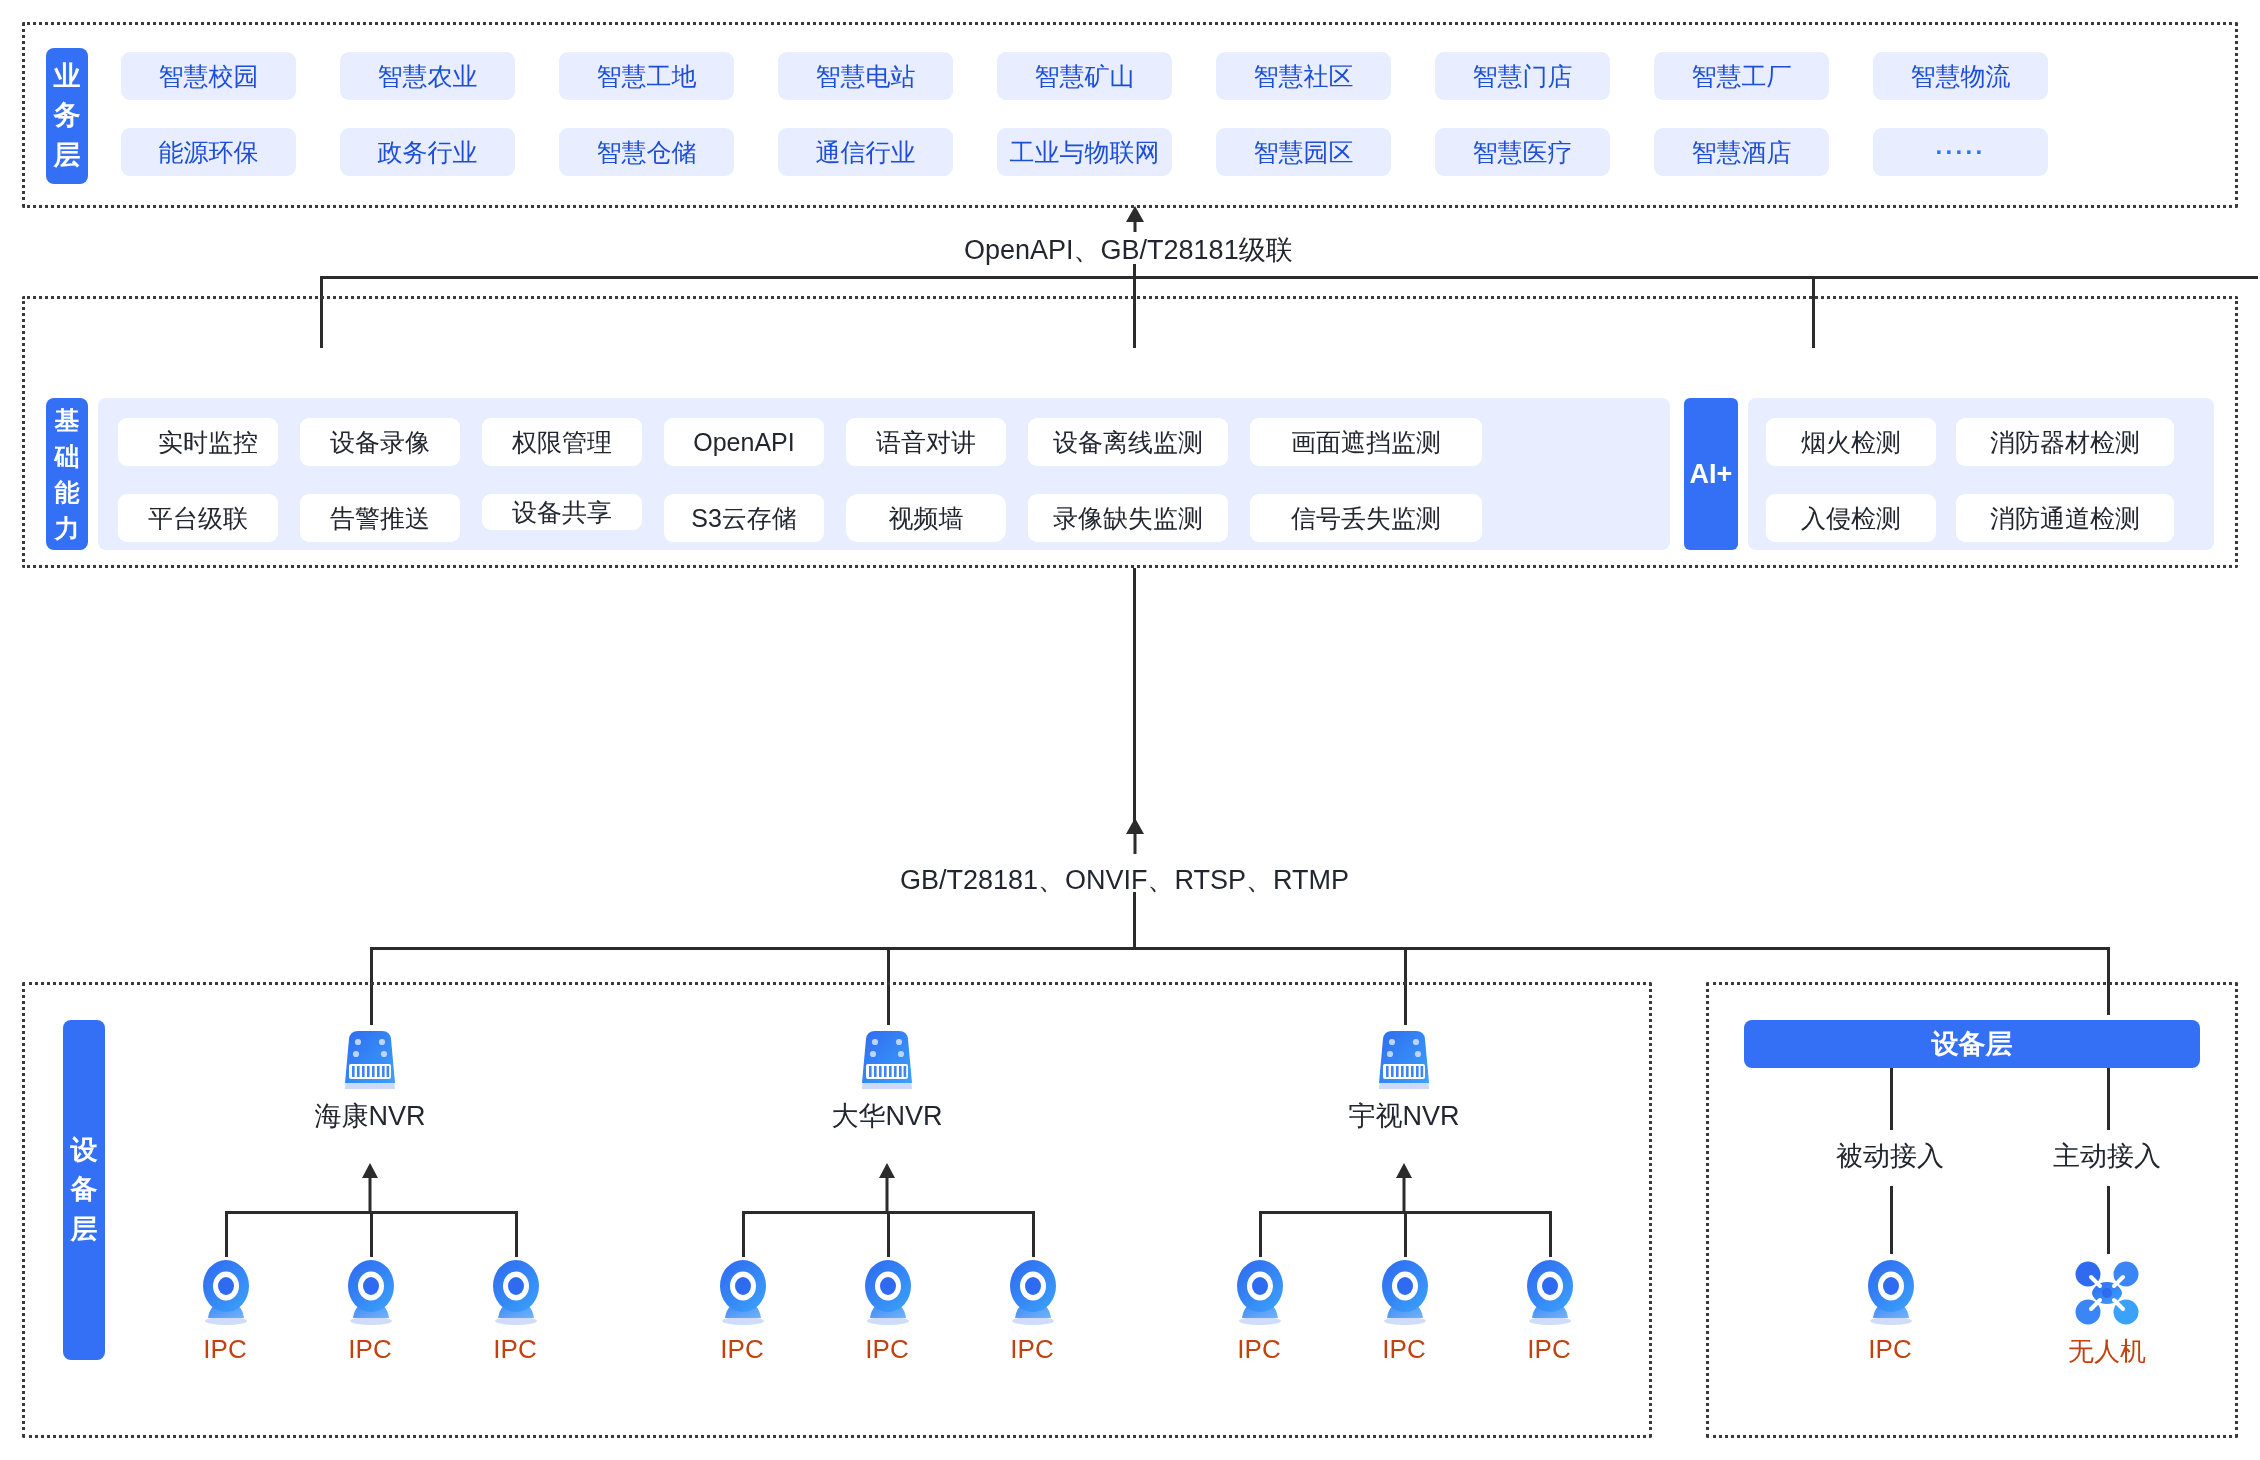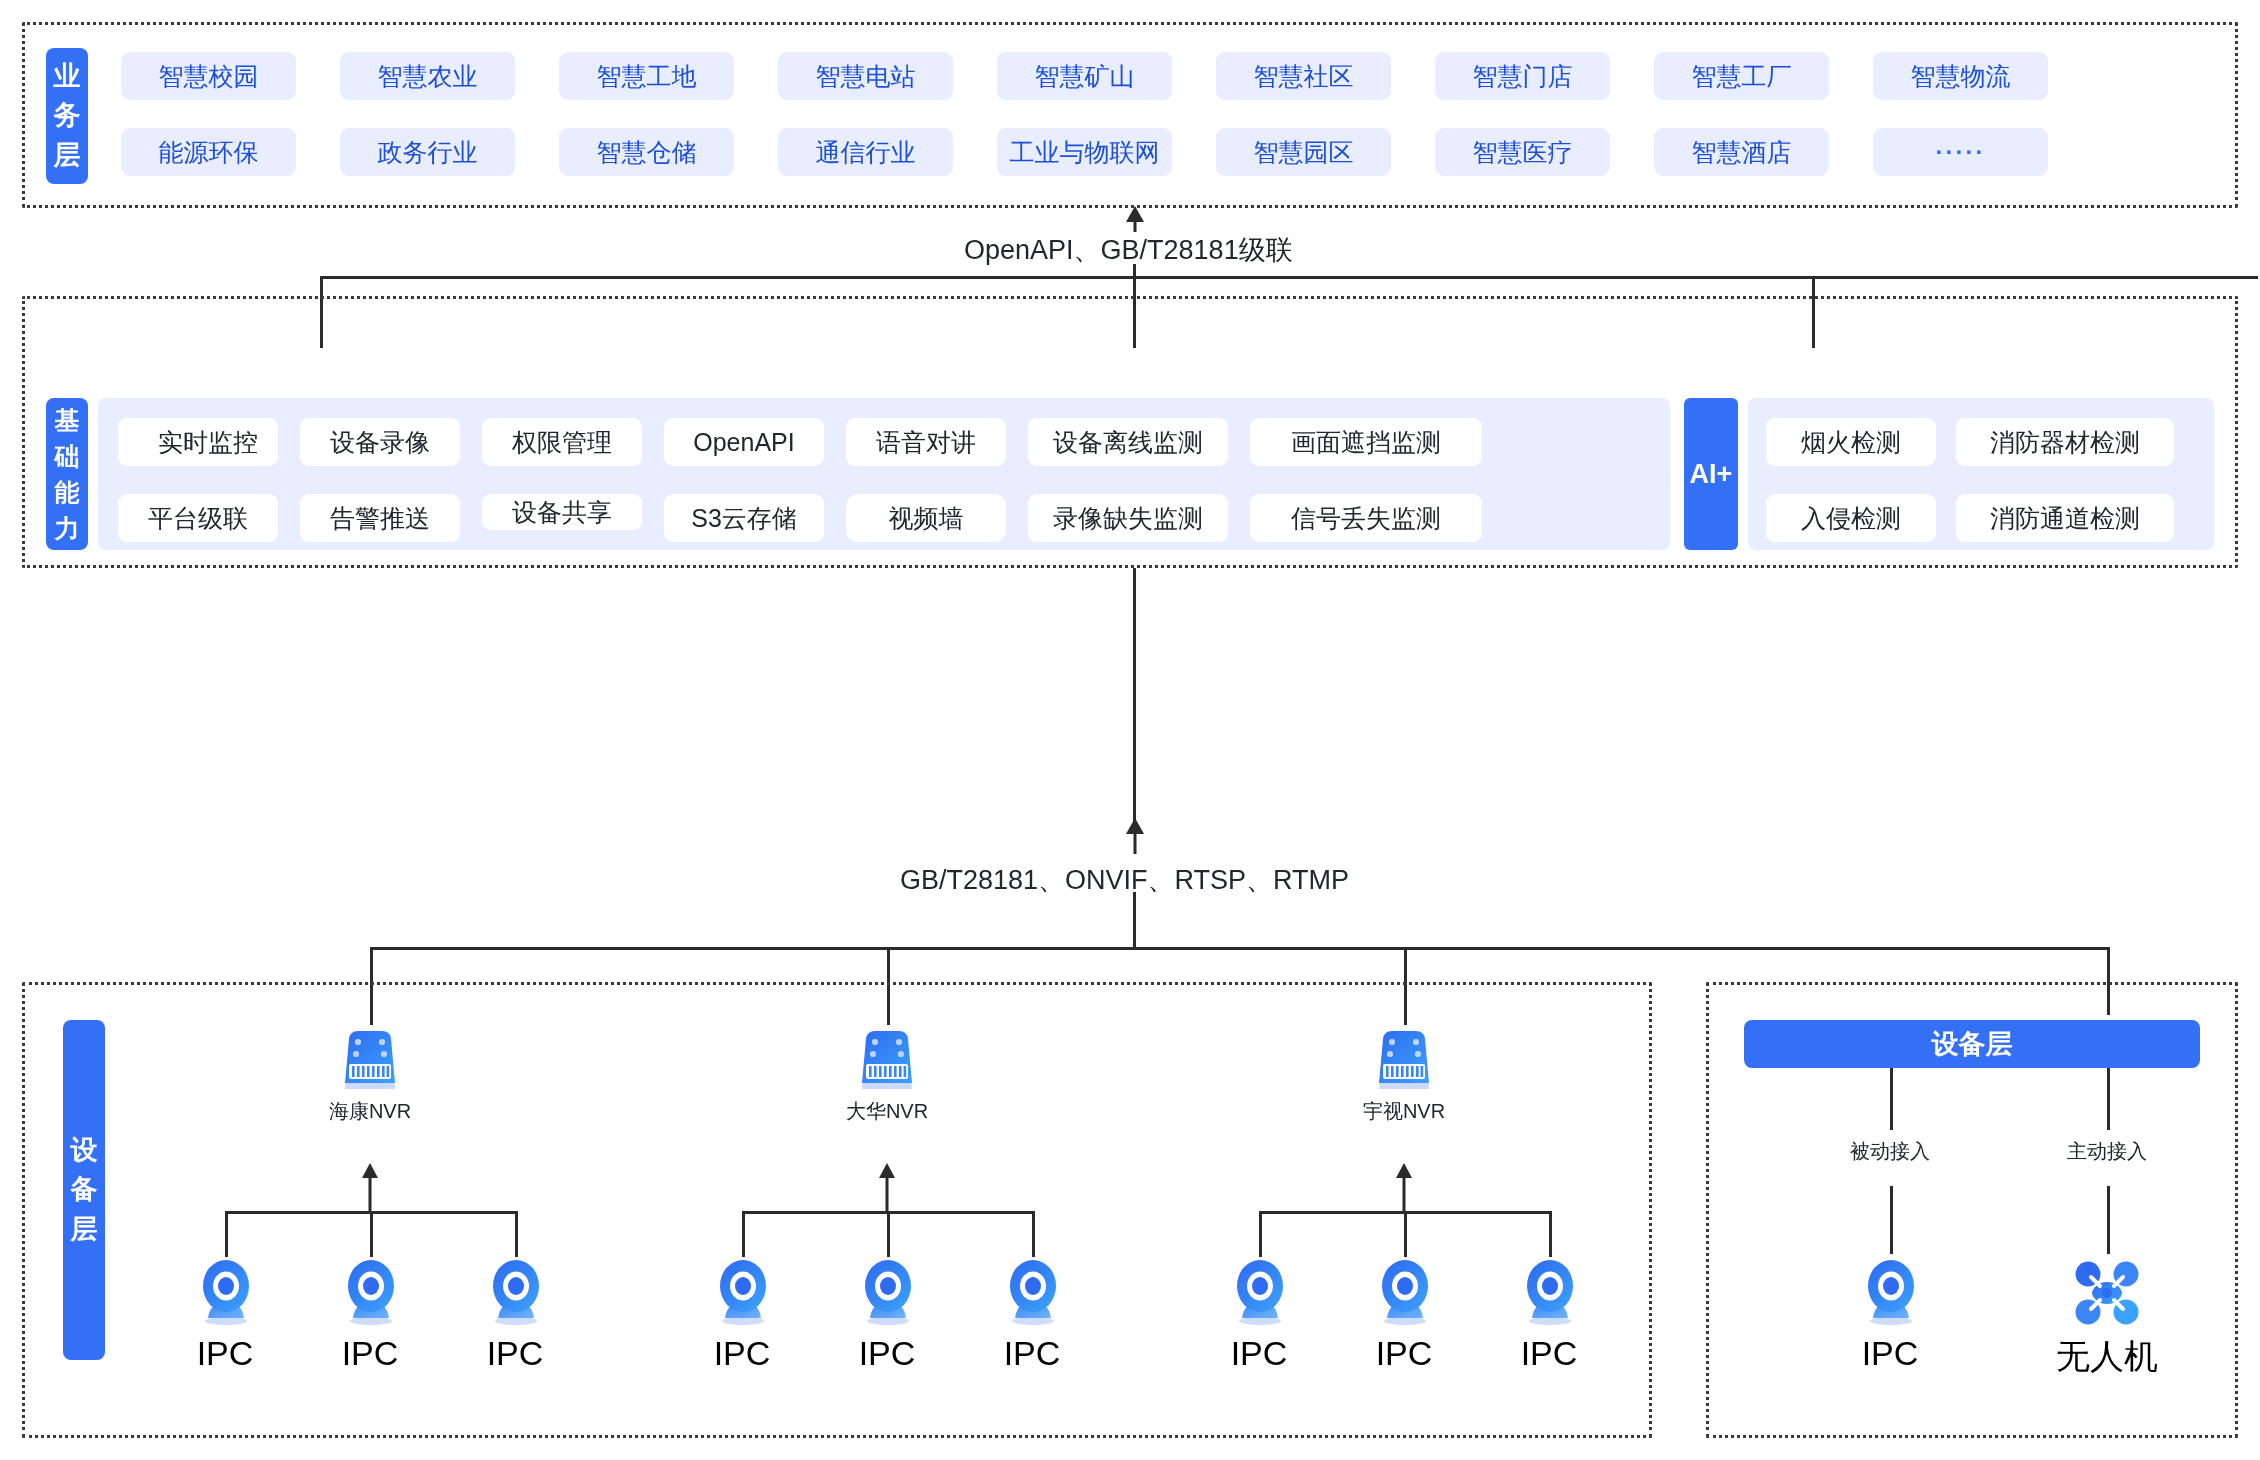--- a/index.html
+++ b/index.html
@@ -108,29 +108,29 @@
 
   
   .vline{position:absolute;background:#2b2b2b;width:3px;}
   .hline{position:absolute;background:#2b2b2b;height:3px;}
 
   svg.arrow{position:absolute;overflow:visible;}
 
   
   .caption{
     position:absolute;
-    font-size:20px;
+    font-size:27px;
     color:#22262e;
     text-align:center;
     white-space:nowrap;
   }
   .caption-sm{
     position:absolute;
-    font-size:34px;
-    color:#000000;
+    font-size:26px;
+    color:#c2410c;
     text-align:center;
     white-space:nowrap;
   }
 
   .icon-wrap{position:absolute;}
 </style>
 </head>
 <body>
 
 <div id="root">

